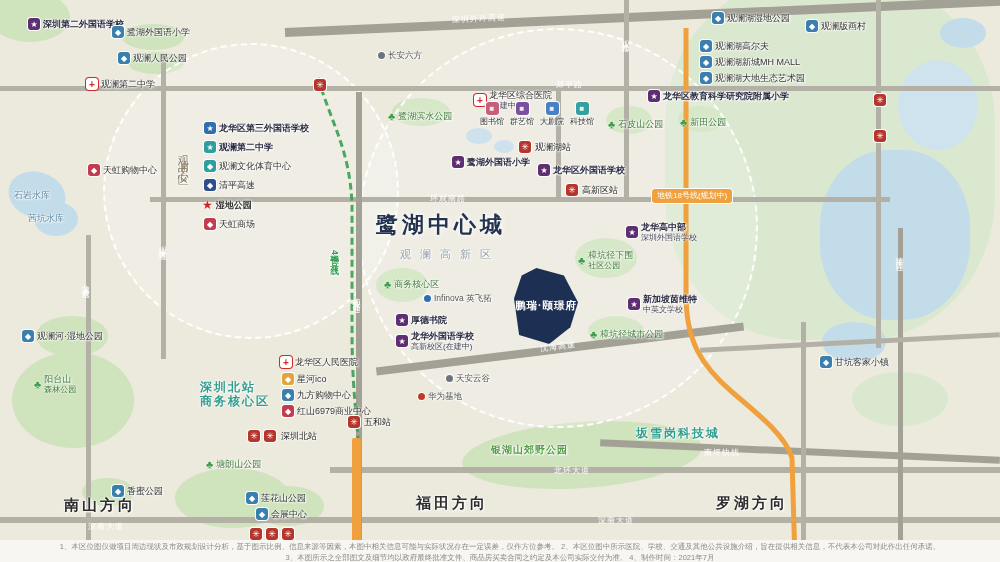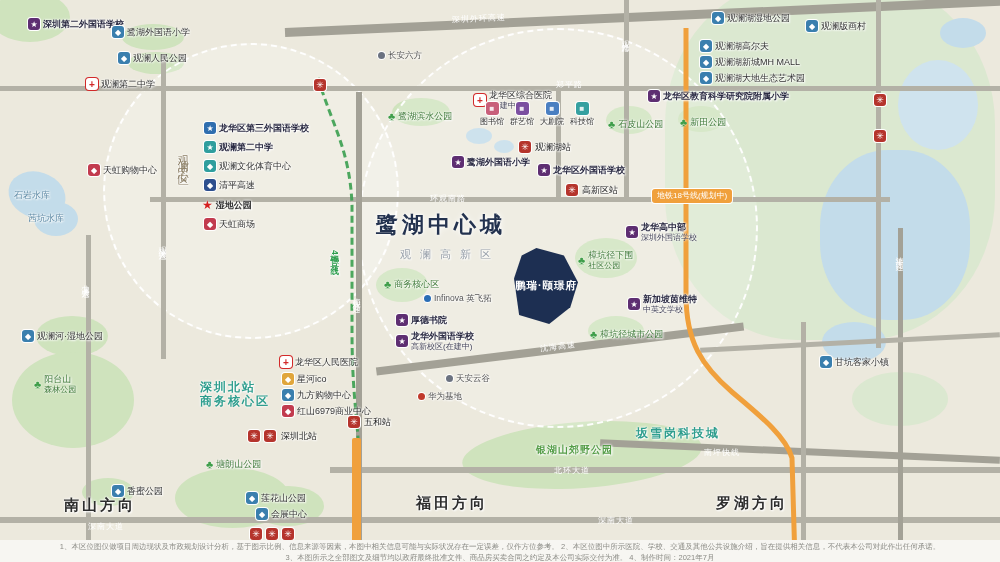--- a/index.html
+++ b/index.html
@@ -391,21 +391,21 @@
       <span class="lblcol">
         <span class="lbl">商务核心区</span>
       </span>
     </div>
     <div class="marker m-brand" style="left: 424px; top: 293px;">
       <span class="dot" style="background: rgb(42, 109, 181);"></span>
       <span class="lblcol">
         <span class="lbl">Infinova 英飞拓</span>
       </span>
     </div>
-    <div class="marker m-property" style="left: 514px; top: 248px;">
+    <div class="marker m-property" style="left: 514px; top: 268px;">
       <span class="plbl">鹏瑞·颐璟府</span>
     </div>
     <div class="marker m-park" style="left: 578px; top: 250px;">
       <span class="tree">♣</span>
       <span class="lblcol">
         <span class="lbl">樟坑径下围</span>
         <span class="lbl2">社区公园</span>
       </span>
     </div>
     <div class="marker m-school" style="left: 628px; top: 294px;">
@@ -554,21 +554,21 @@
     <div class="marker m-road" style="left: 554px; top: 466px;">
       <span class="lblcol">
         <span class="lbl">北环大道</span>
       </span>
     </div>
     <div class="marker m-road" style="left: 704px; top: 448px;">
       <span class="lblcol">
         <span class="lbl">南坪快线</span>
       </span>
     </div>
-    <div class="marker m-area-green" style="left: 536px; top: 444px; text-align: right;">
+    <div class="marker m-area-green" style="left: 491px; top: 444px; text-align: right;">
       <span class="lblcol">
         <span class="lbl">银湖山郊野公园</span>
       </span>
     </div>
     <div class="marker m-poi" style="left: 820px; top: 356px;">
       <span class="icon">◆</span>
       <span class="lblcol">
         <span class="lbl">甘坑客家小镇</span>
       </span>
     </div>

